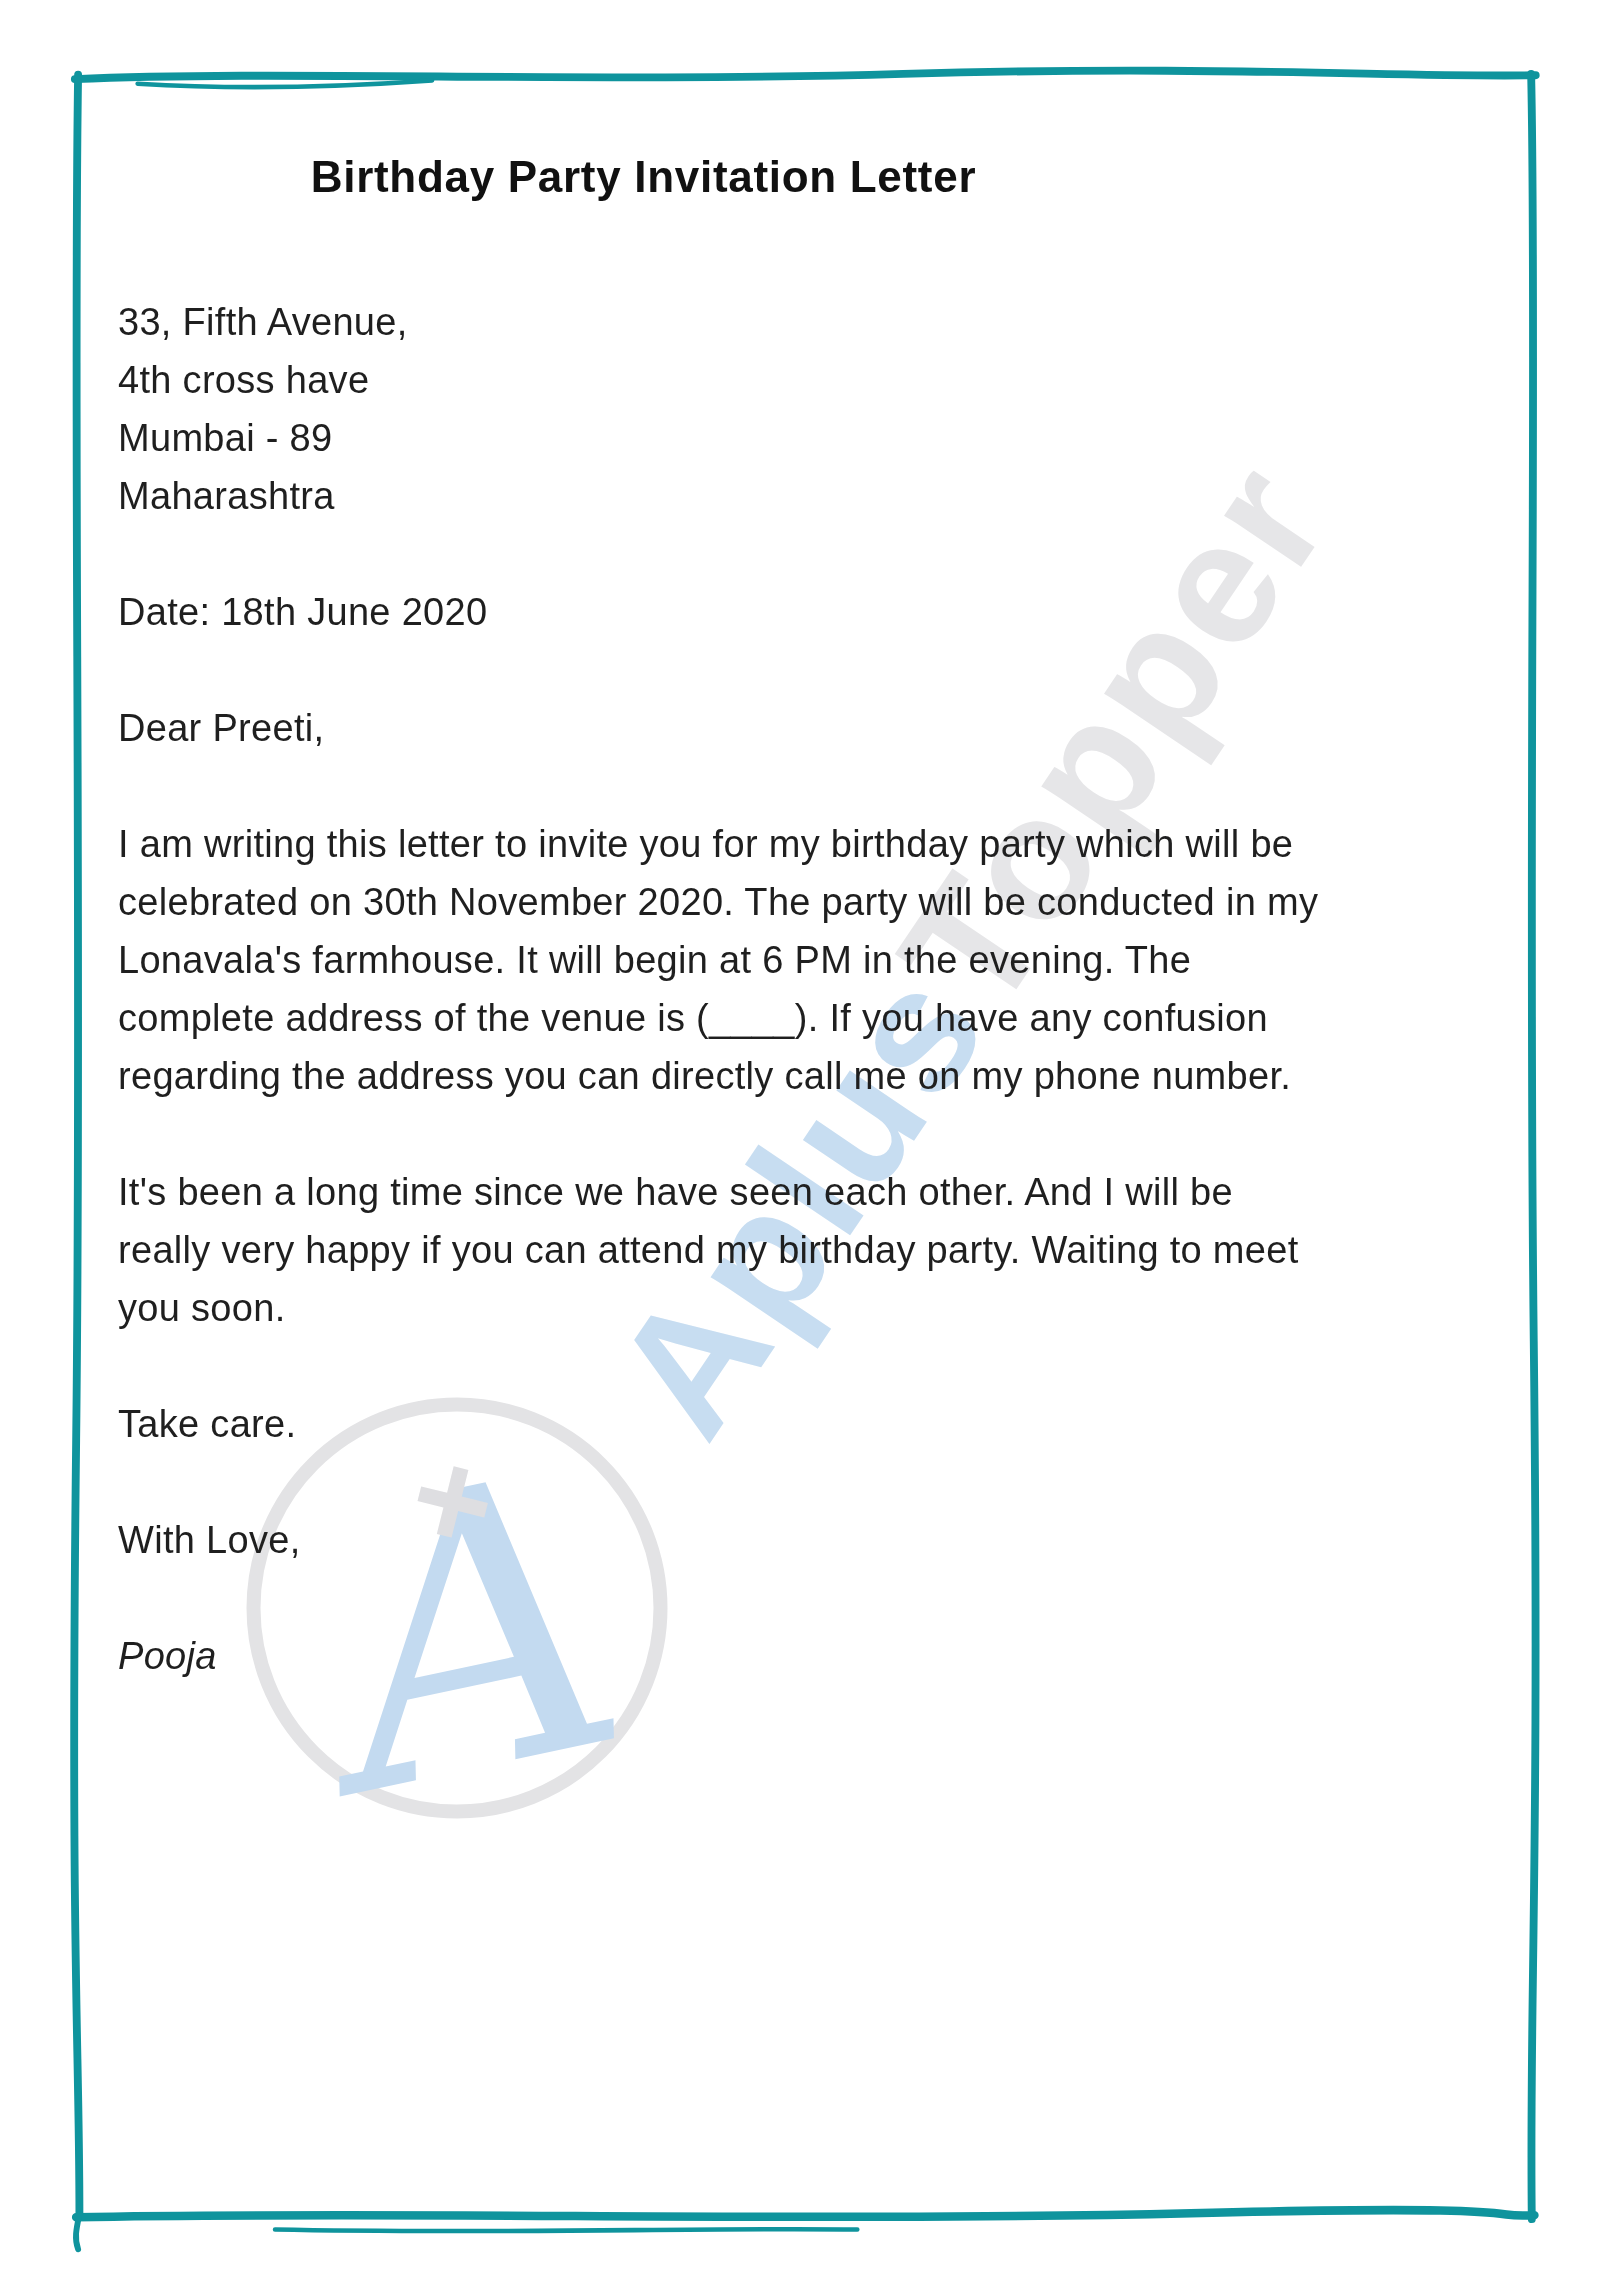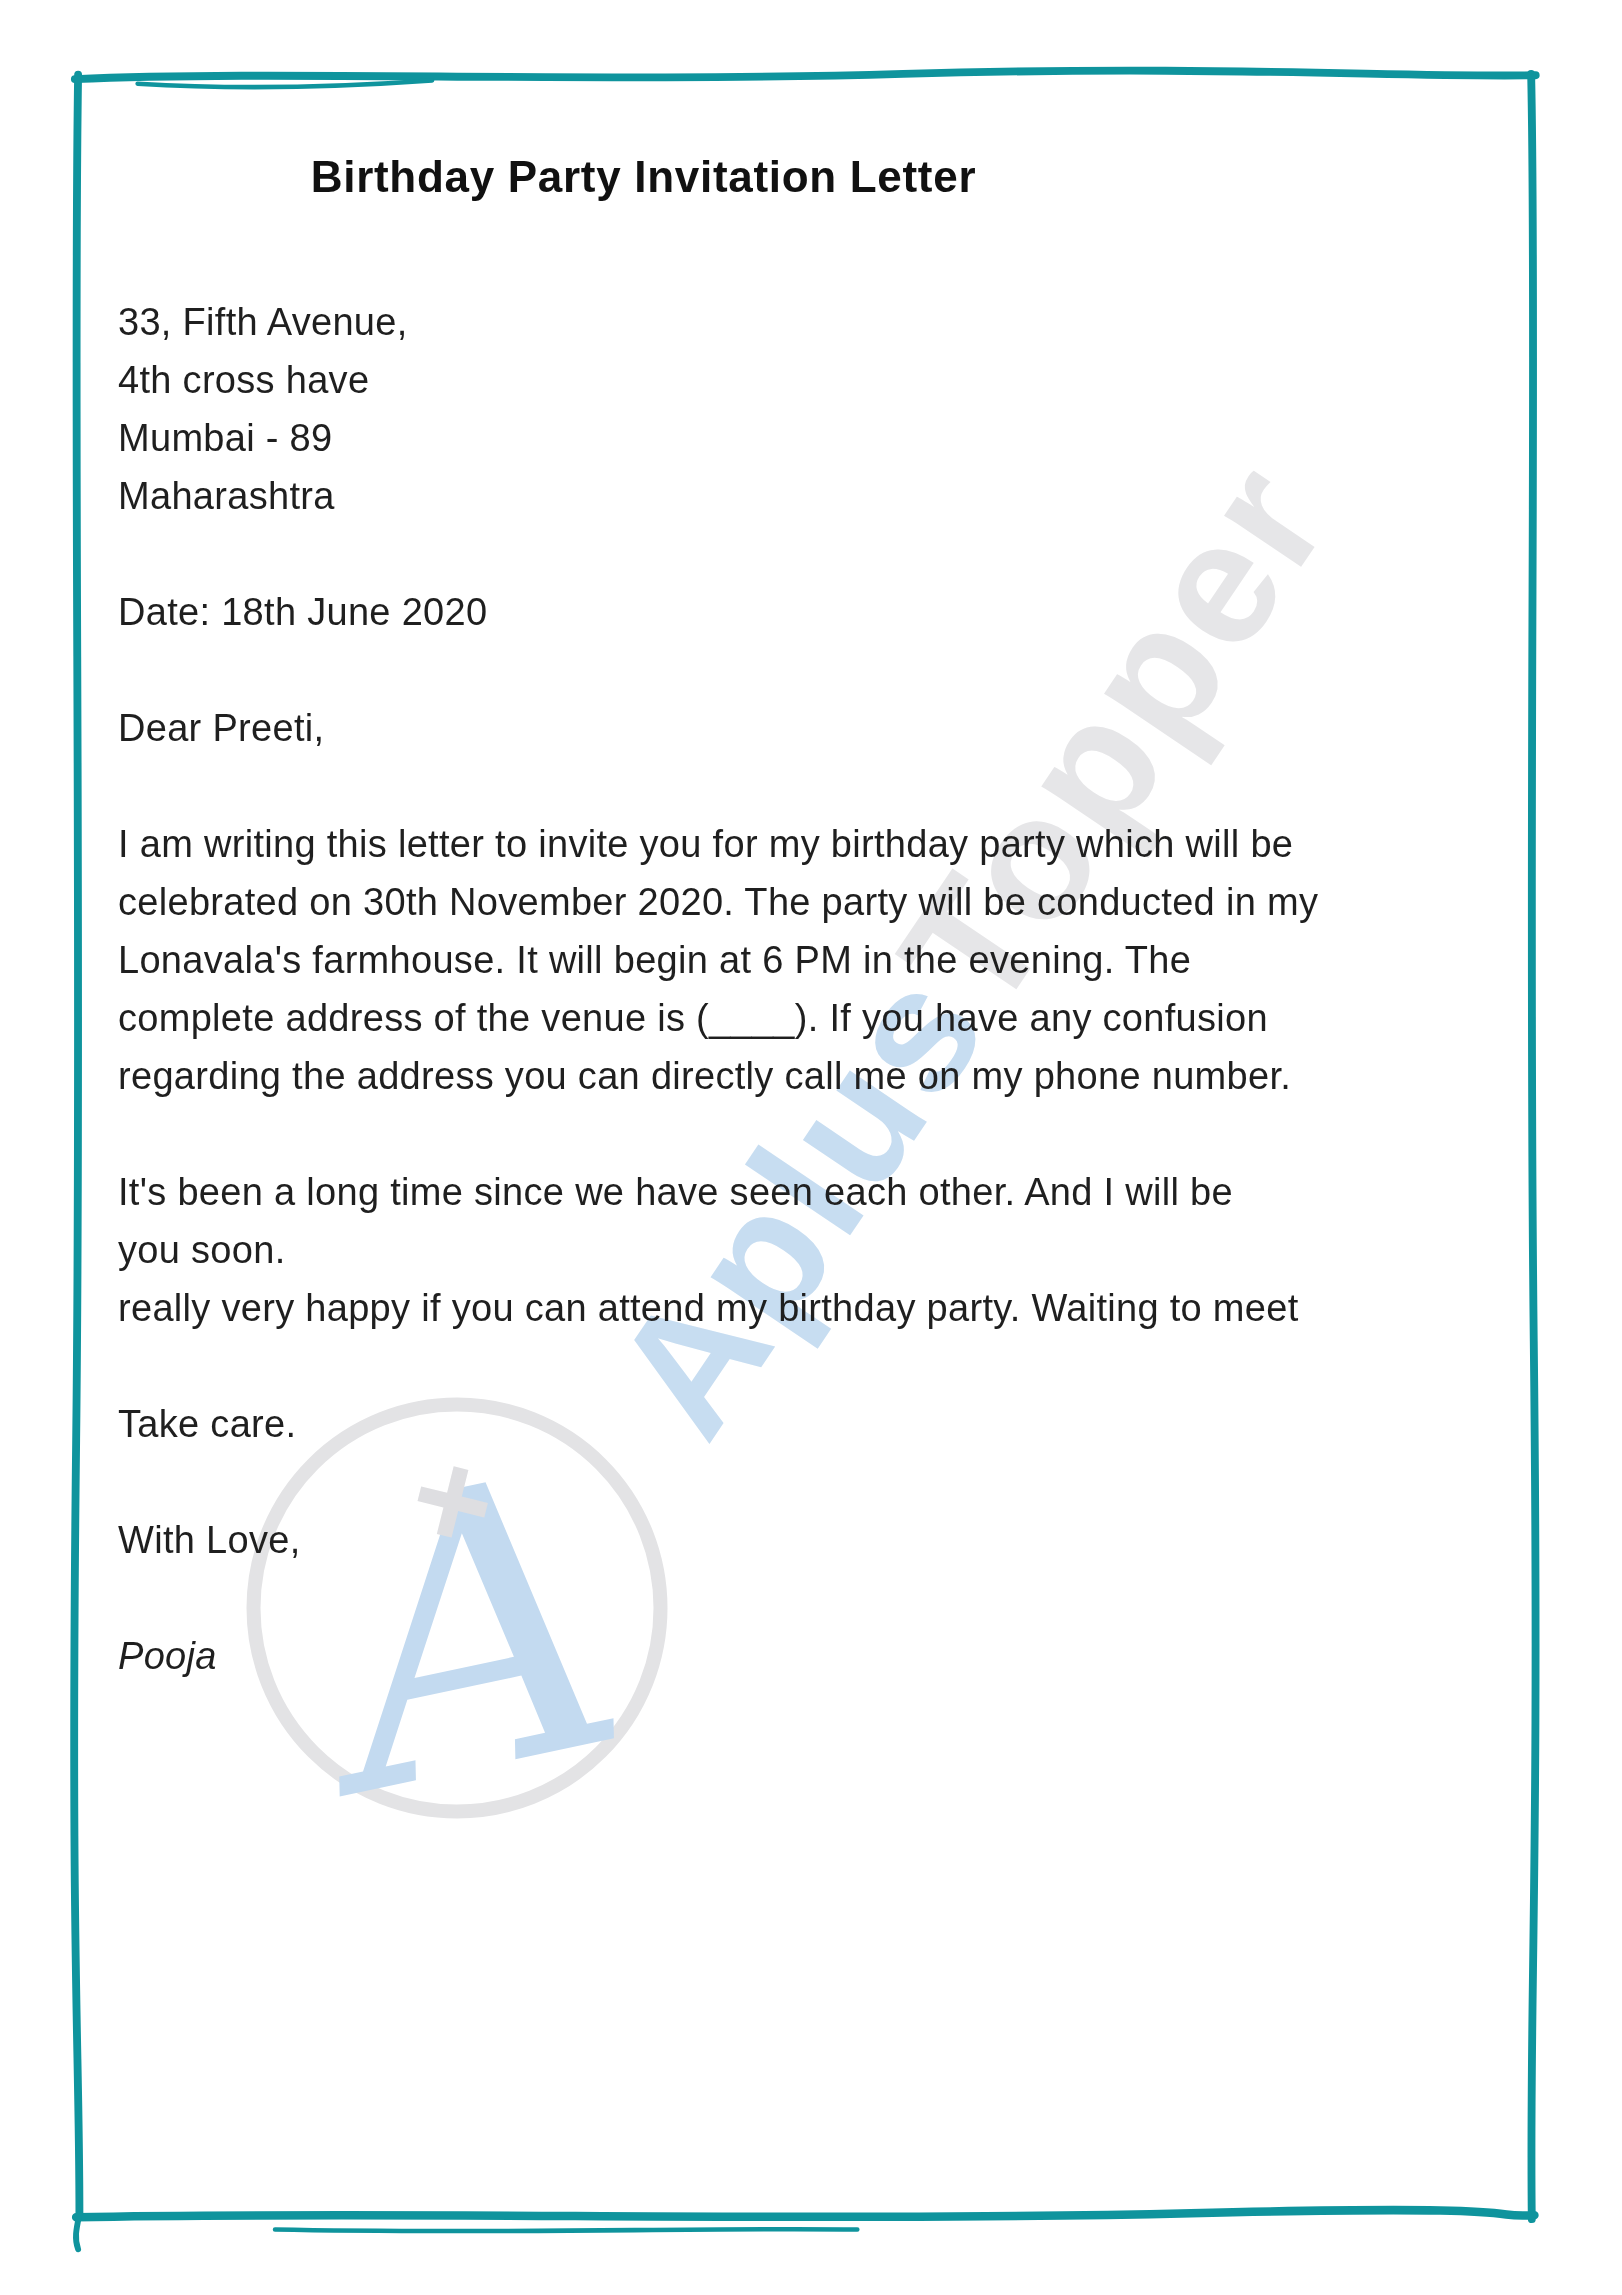--- a/index.html
+++ b/index.html
@@ -137,22 +137,22 @@
   <div class="block">
     <div class="line">I am writing this letter to invite you for my birthday party which will be</div>
     <div class="line">celebrated on 30th November 2020. The party will be conducted in my</div>
     <div class="line">Lonavala's farmhouse. It will begin at 6 PM in the evening. The</div>
     <div class="line">complete address of the venue is (____). If you have any confusion</div>
     <div class="line">regarding the address you can directly call me on my phone number.</div>
   </div>
 
   <div class="block">
     <div class="line">It's been a long time since we have seen each other. And I will be</div>
+    <div class="line">really very happy if you can attend my birthday party. Waiting to meet</div>
     <div class="line">you soon.</div>
-    <div class="line">really very happy if you can attend my birthday party. Waiting to meet</div>
   </div>
 
   <div class="block">
     <div class="line">Take care.</div>
   </div>
 
   <div class="block">
     <div class="line">With Love,</div>
   </div>
 

